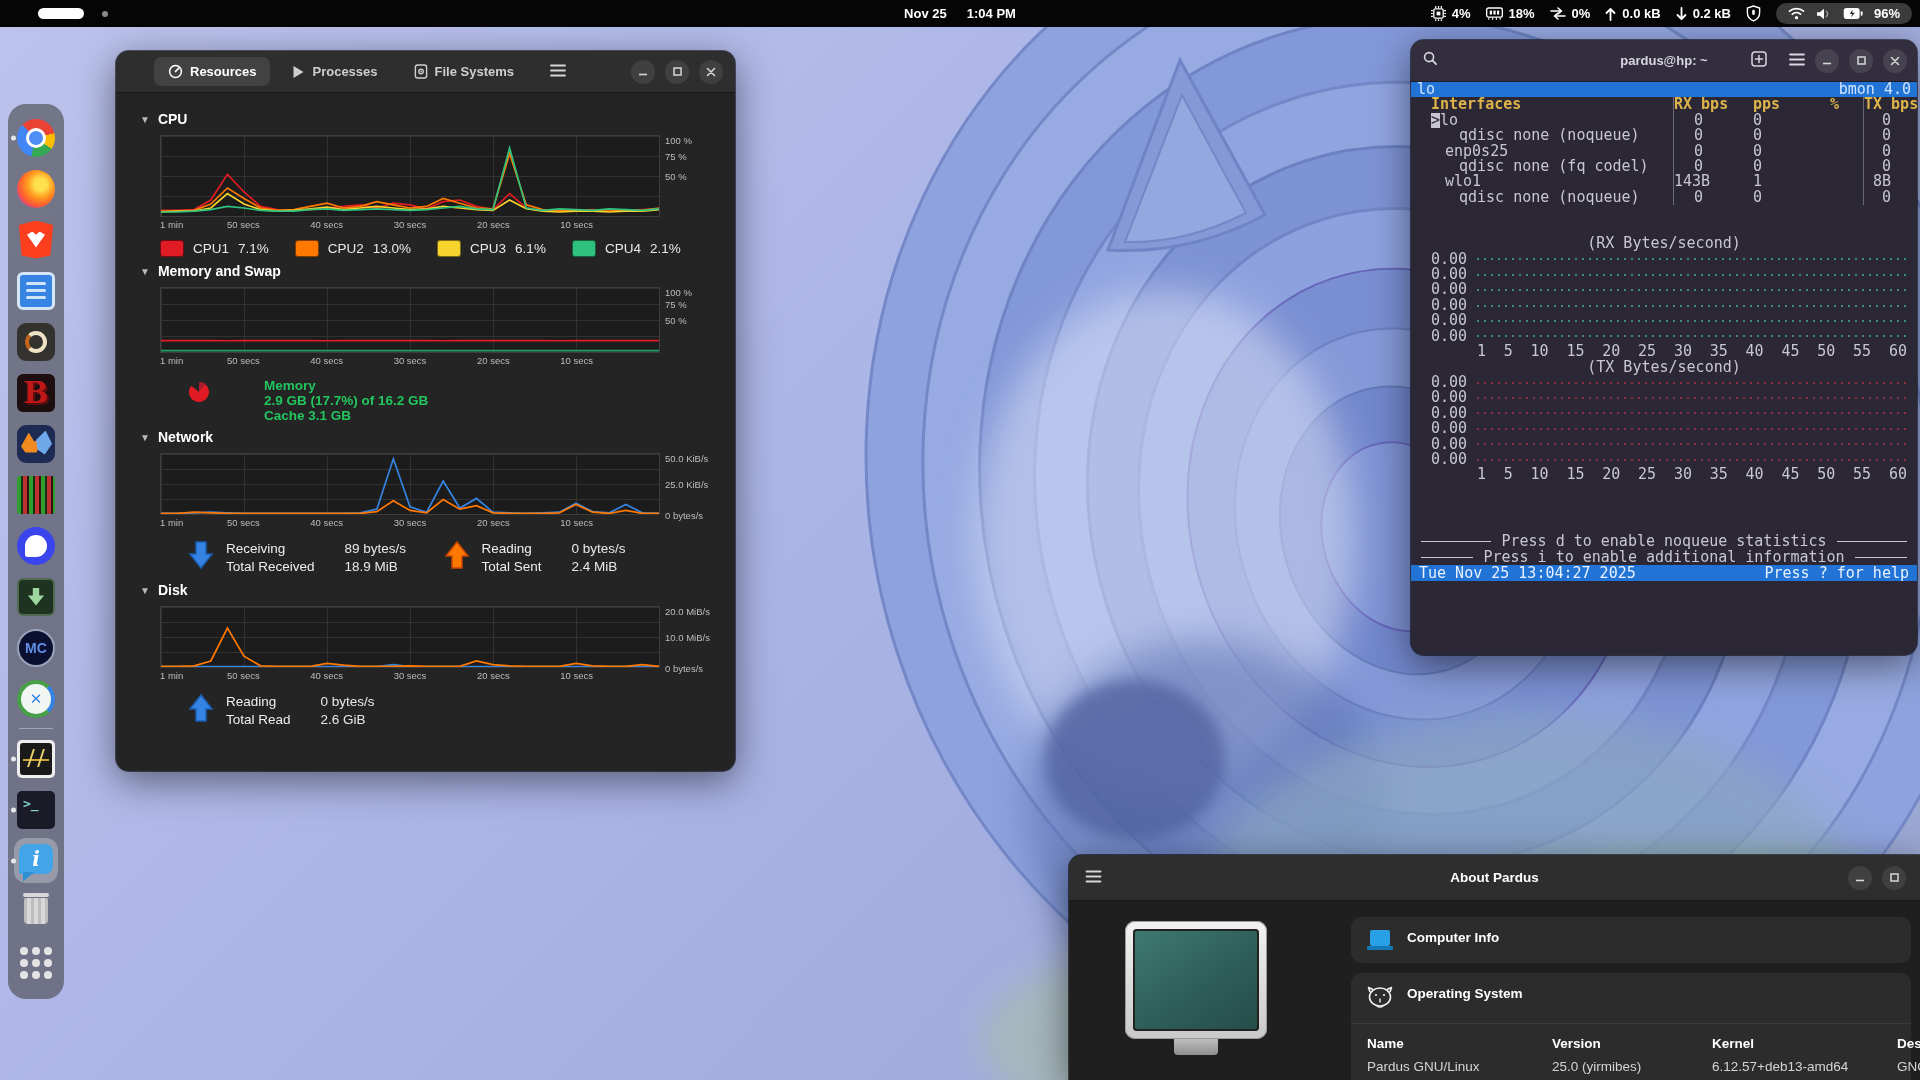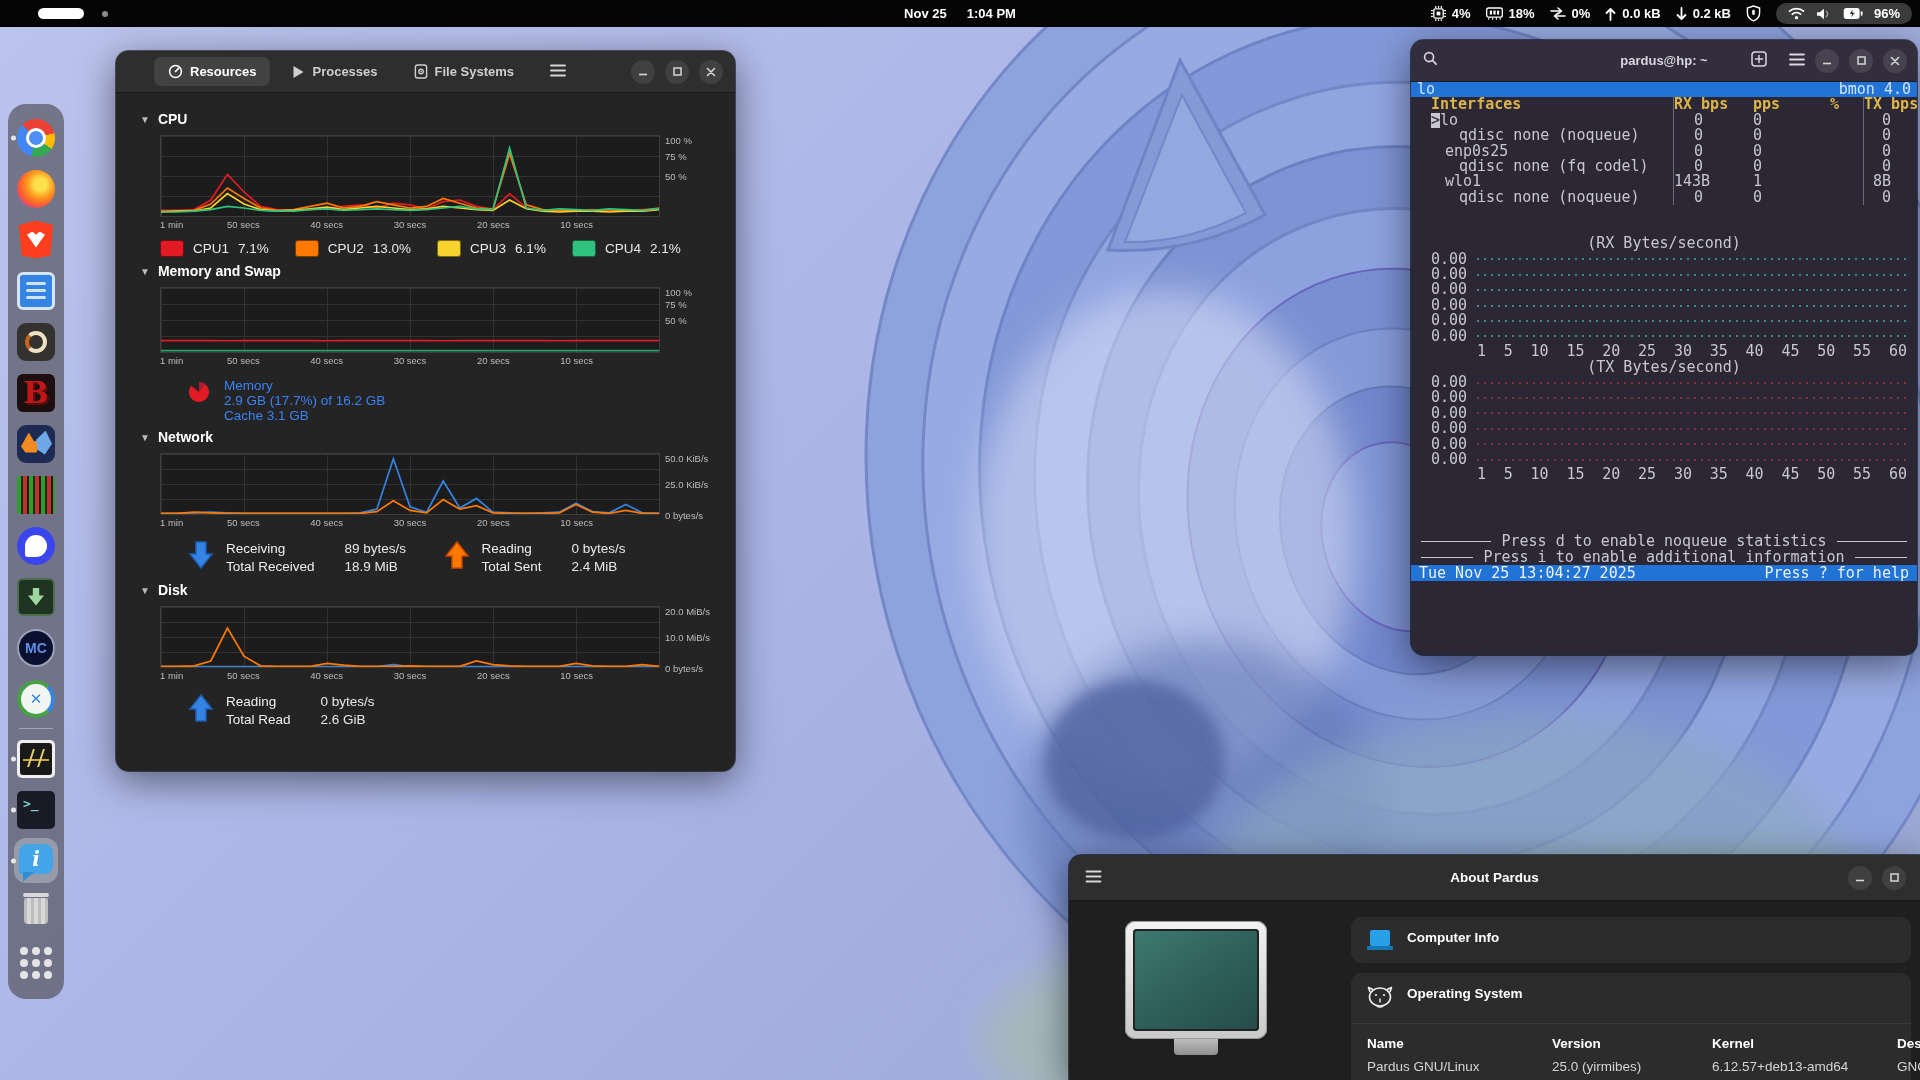--- a/index.html
+++ b/index.html
@@ -95,21 +95,21 @@
   .xlabs { position:relative; height:15px; margin-left:20px; width:500px; font-size:9.5px; color:#bdbdbd; }
   .xlabs span { position:absolute; top:2px; transform:translateX(-50%); white-space:nowrap; }
   .xlabs span:first-child { transform:none; }
   .legend-cpu { display:flex; gap:26px; margin:8px 0 4px 20px; font-size:13.5px; }
   .lg-item { display:flex; align-items:center; gap:9px; }
   .swatch { width:24px; height:17px; border-radius:3px; border:1px solid rgba(0,0,0,.5); }
   .lg-val { color:#e8e8e8; }
   .legend-two { display:flex; margin:10px 0 6px 48px; font-size:13.5px; }
   .legend-two .col { display:flex; gap:14px; width:265px; }
   .legend-two .icon-col { padding-top:3px; }
-  .legend-two .txt b { font-weight:400; color:#3b82f6; display:block; }
+  .legend-two .txt b { font-weight:700; color:#22c55e; display:block;margin-left:40px; }
   .legend-rate { display:flex; margin:10px 0 6px 48px; font-size:13.5px; }
   .legend-rate .grp { display:flex; gap:12px; width:265px; }
   .legend-rate .labels { color:#eee; }
   .legend-rate .labels div, .legend-rate .vals div { line-height:18px; }
   .legend-rate .vals { margin-left:18px; text-align:left; }
 
   
   .terminal { left:1411px; top:40px; width:506px; height:615px; background:#2b2735; }
   .terminal .headerbar { background:#322e3d; border-bottom:1px solid #201d29; }
   .term-title { position:absolute; left:50%; transform:translateX(-50%); color:#d8d5e0; font-size:13px; font-weight:700; }

